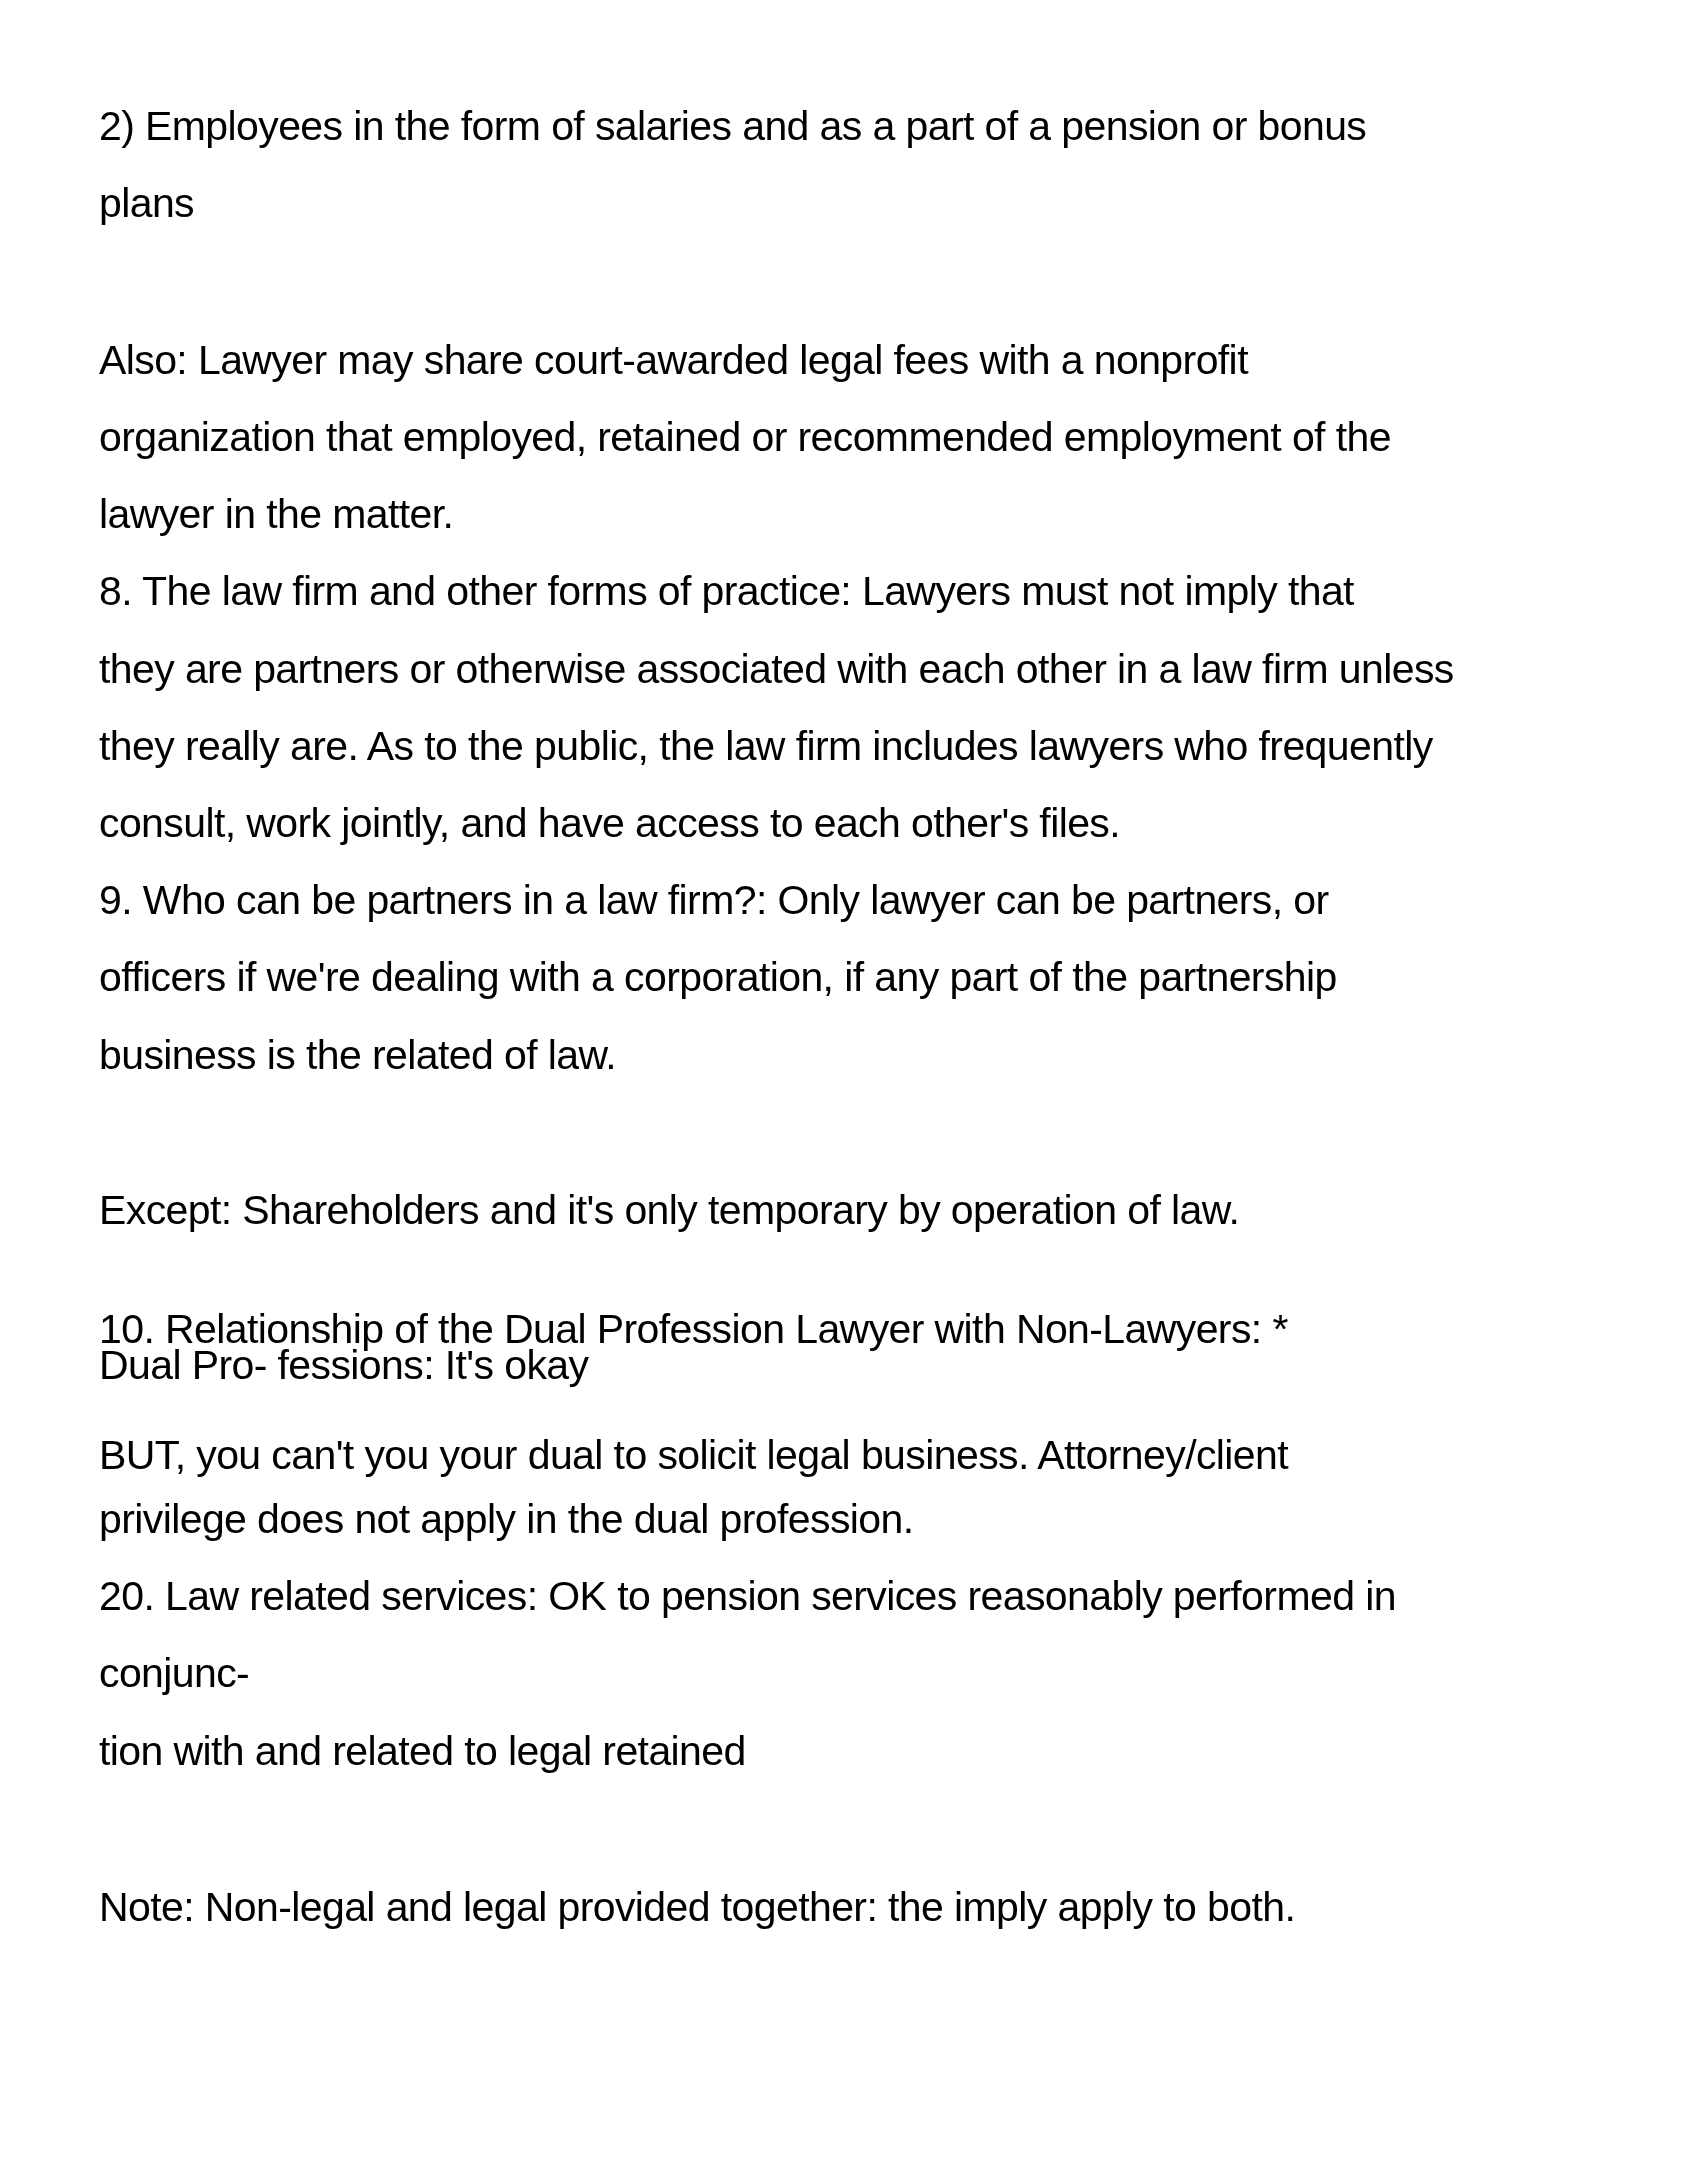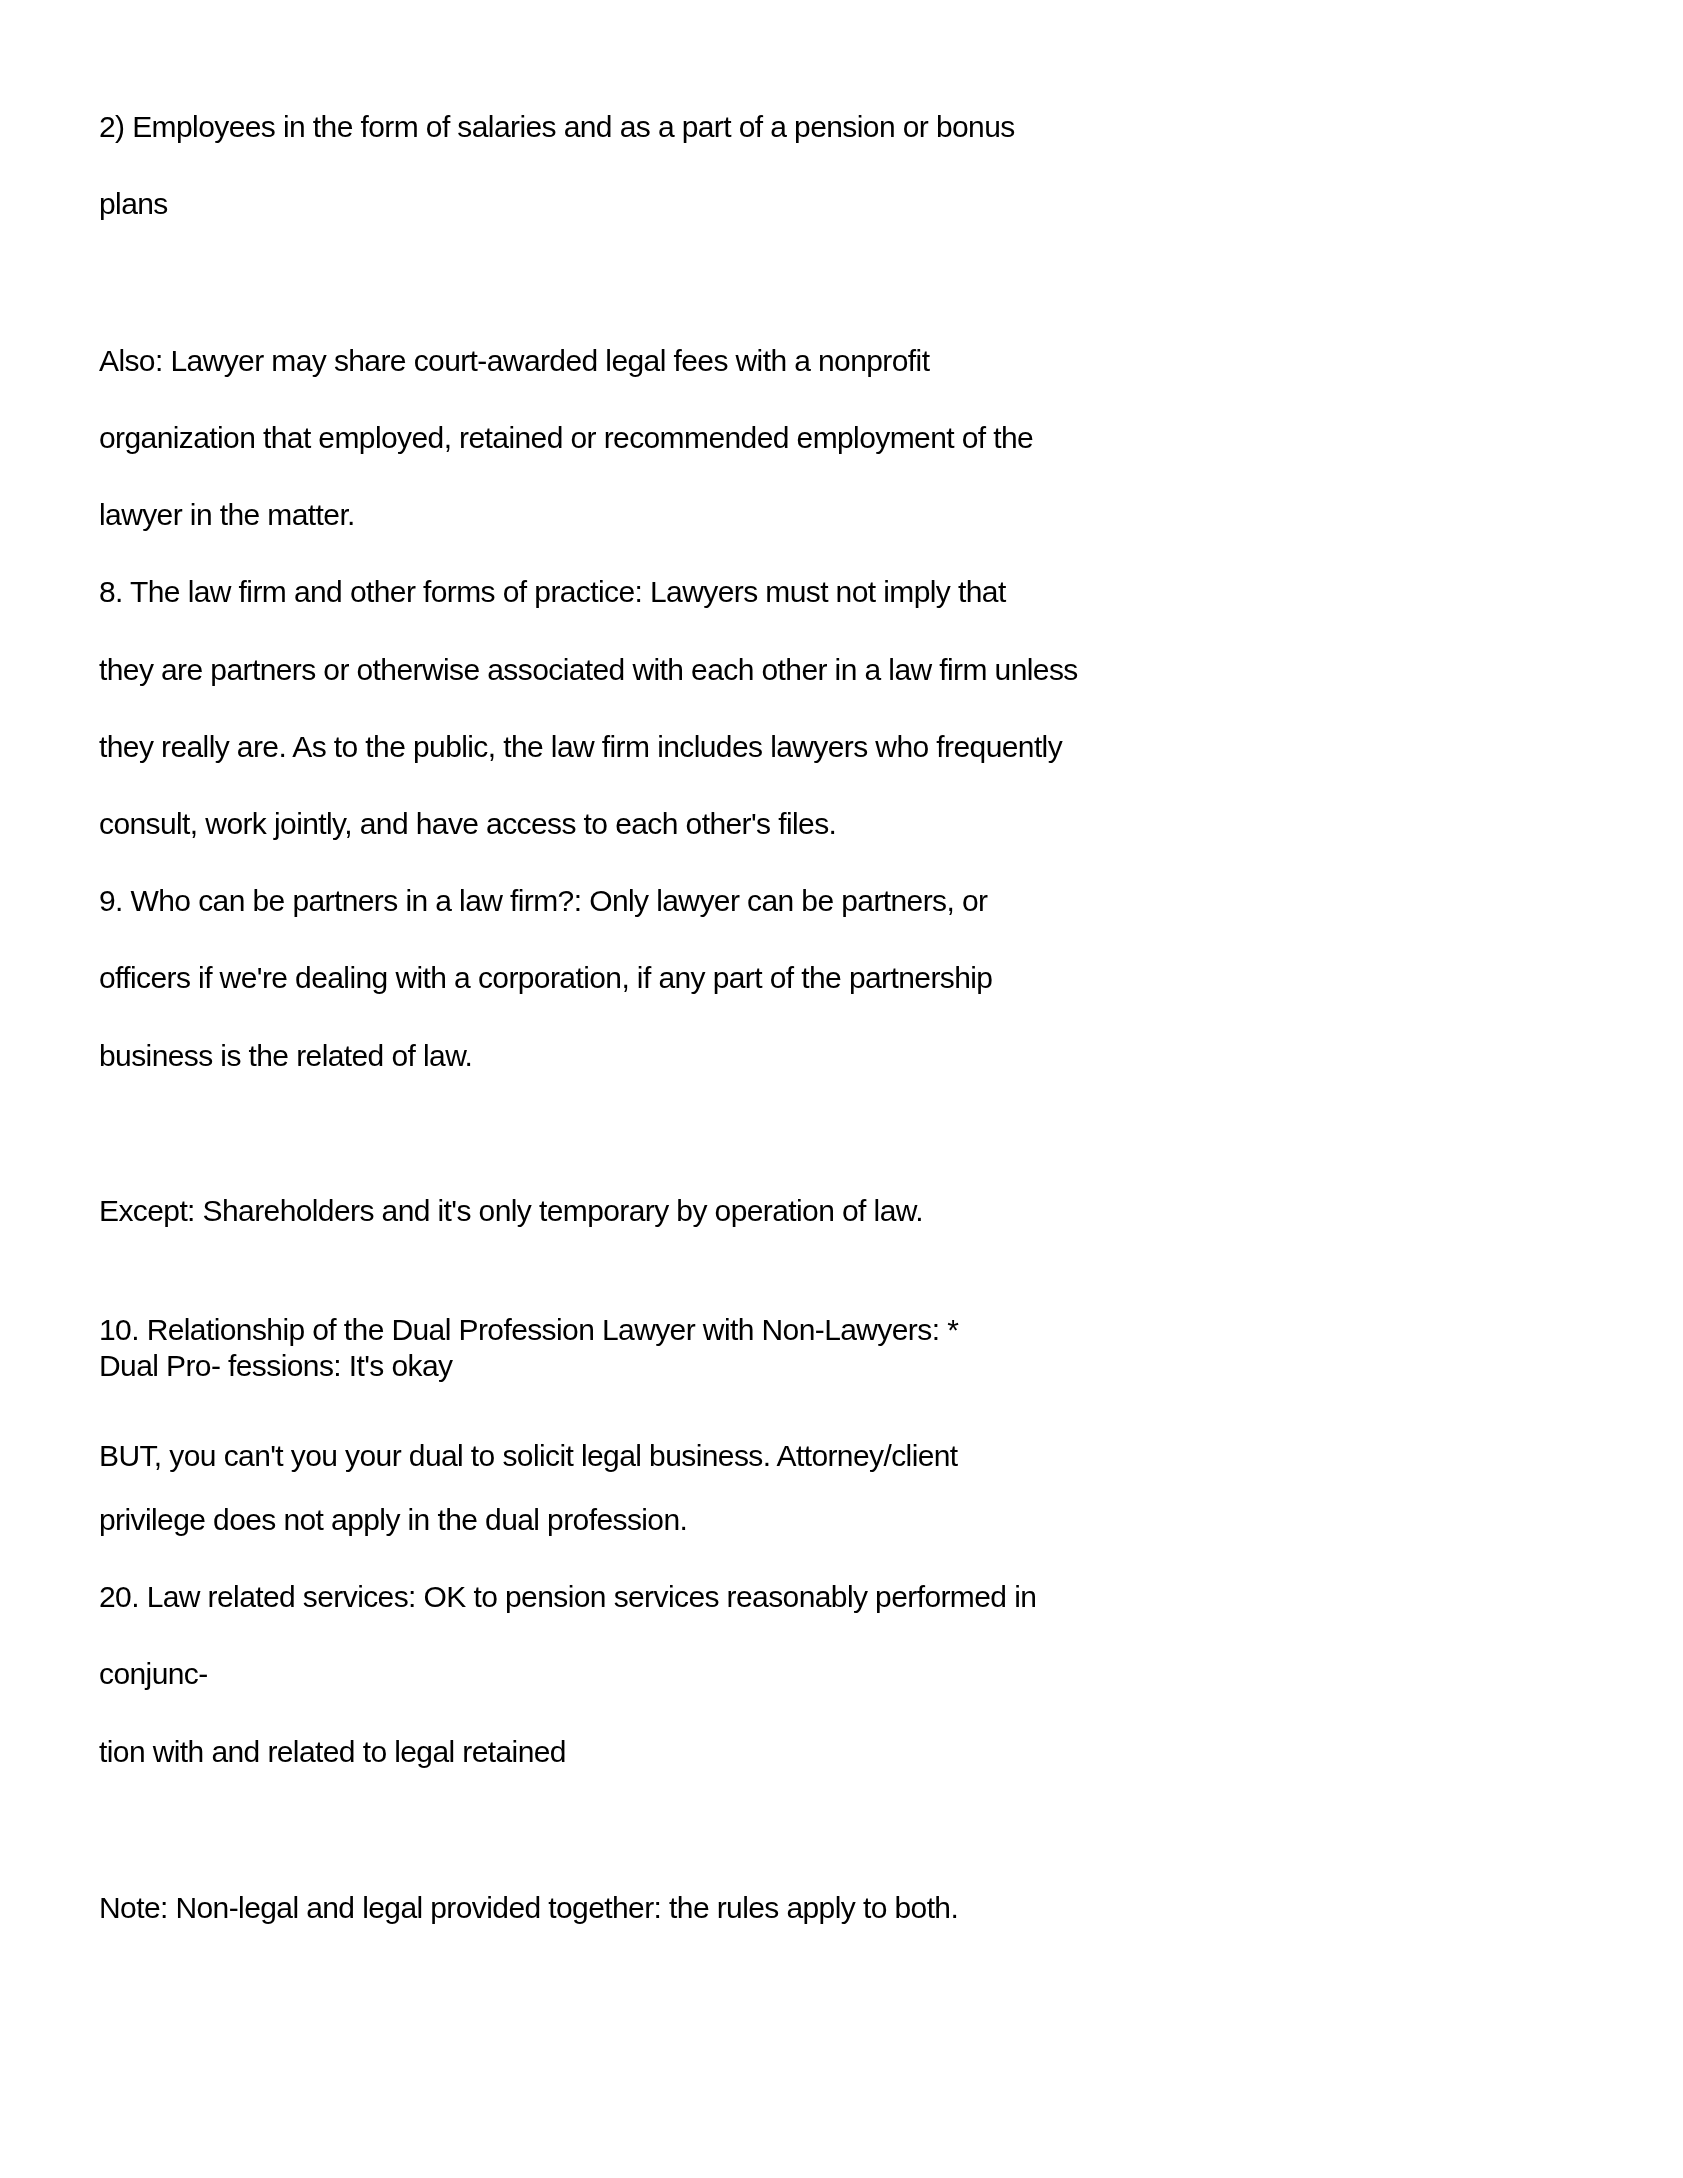--- a/index.html
+++ b/index.html
@@ -18,21 +18,21 @@
     .page {
       position: absolute;
       left: 99px;
       top: 0;
       width: 1544px;
     }
     .line {
       position: absolute;
       left: 0;
       white-space: nowrap;
-      font-size: 30px;
+      font-size: 41px;
       line-height: 59px;
       height: 59px;
       letter-spacing: -0.6px;
       text-align: center;
     }
     .b { font-weight: normal; }
   </style>
 </head>
 <body>
 
@@ -65,15 +65,15 @@
   <div class="line" style="top:1336px">Dual Pro- fessions: It's okay</div>
   <div class="line" style="top:1426px">BUT, you can't you your dual to solicit legal business. Attorney/client</div>
   <div class="line" style="top:1490px">privilege does not apply in the dual profession.</div>
 
   <div class="line" style="top:1567px">
     <span>20. </span><span class="b">Law related services:</span><span> OK to pension services reasonably performed in</span>
   </div>
   <div class="line" style="top:1644px">conjunc-</div>
   <div class="line" style="top:1722px">tion with and related to legal retained</div>
 
-  <div class="line" style="top:1878px">Note: Non-legal and legal provided together: the rules apply to both.</div>
+  <div class="line" style="top:1878px">Note: Non-legal and legal provided together: the imply apply to both.</div>
 </div>
 
 
 </body></html>

